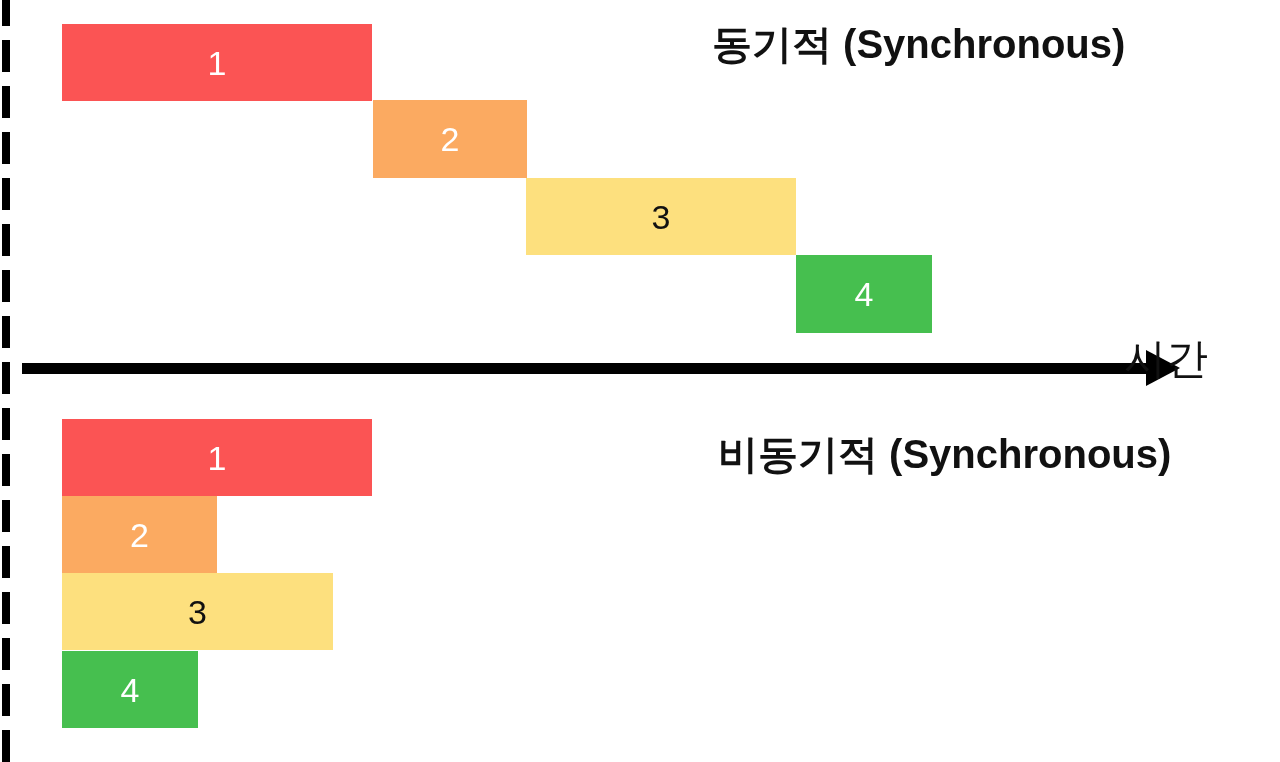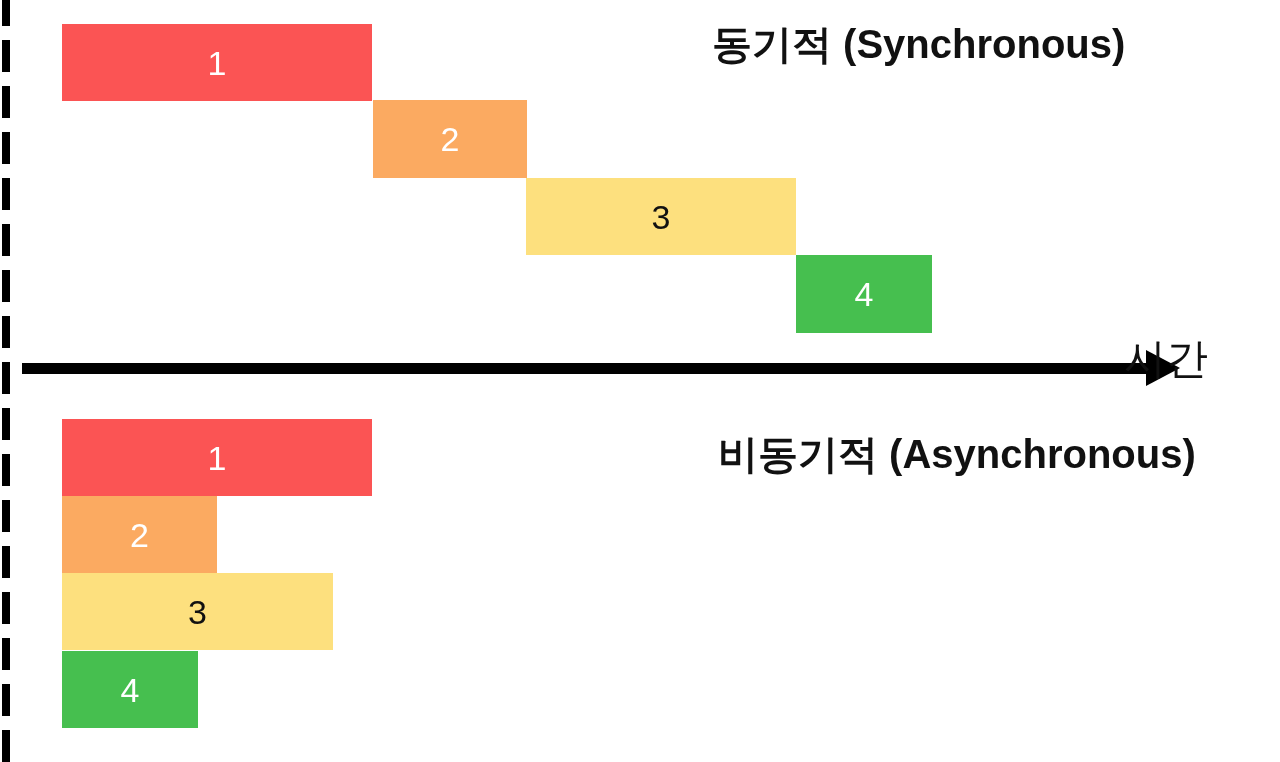--- a/index.html
+++ b/index.html
@@ -115,21 +115,21 @@
       </div>
       <div class="bar" style="left: 796px; top: 255px; width: 136px; height: 78px; background: rgb(70, 191, 79);">
         <span class="bar-label label-light">4</span>
       </div>
     </div>
 
   <div class="time-arrow-line"></div>
   <div class="time-arrow-head"></div>
   <div class="time-arrow-label">시간</div>
 
-  <div class="section-title title-async">비동기적 (Asynchronous)</div>
+  <div class="section-title title-async">비동기적 (Synchronous)</div>
 
   <div id="async-bars">
       <div class="bar" style="left: 62px; top: 419px; width: 310px; height: 77px; background: rgb(251, 84, 84);">
         <span class="bar-label label-light">1</span>
       </div>
       <div class="bar" style="left: 62px; top: 496px; width: 155px; height: 77px; background: rgb(251, 170, 97);">
         <span class="bar-label label-light">2</span>
       </div>
       <div class="bar" style="left: 62px; top: 573px; width: 271px; height: 77px; background: rgb(253, 224, 126);">
         <span class="bar-label label-dark">3</span>

